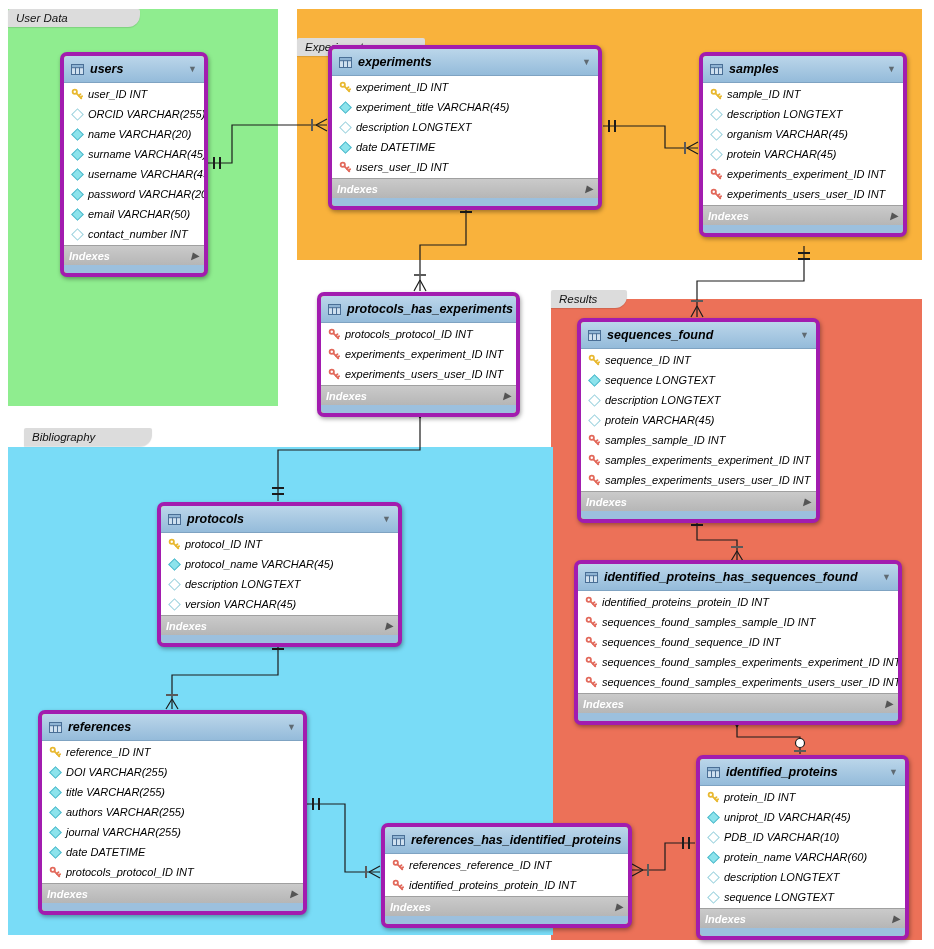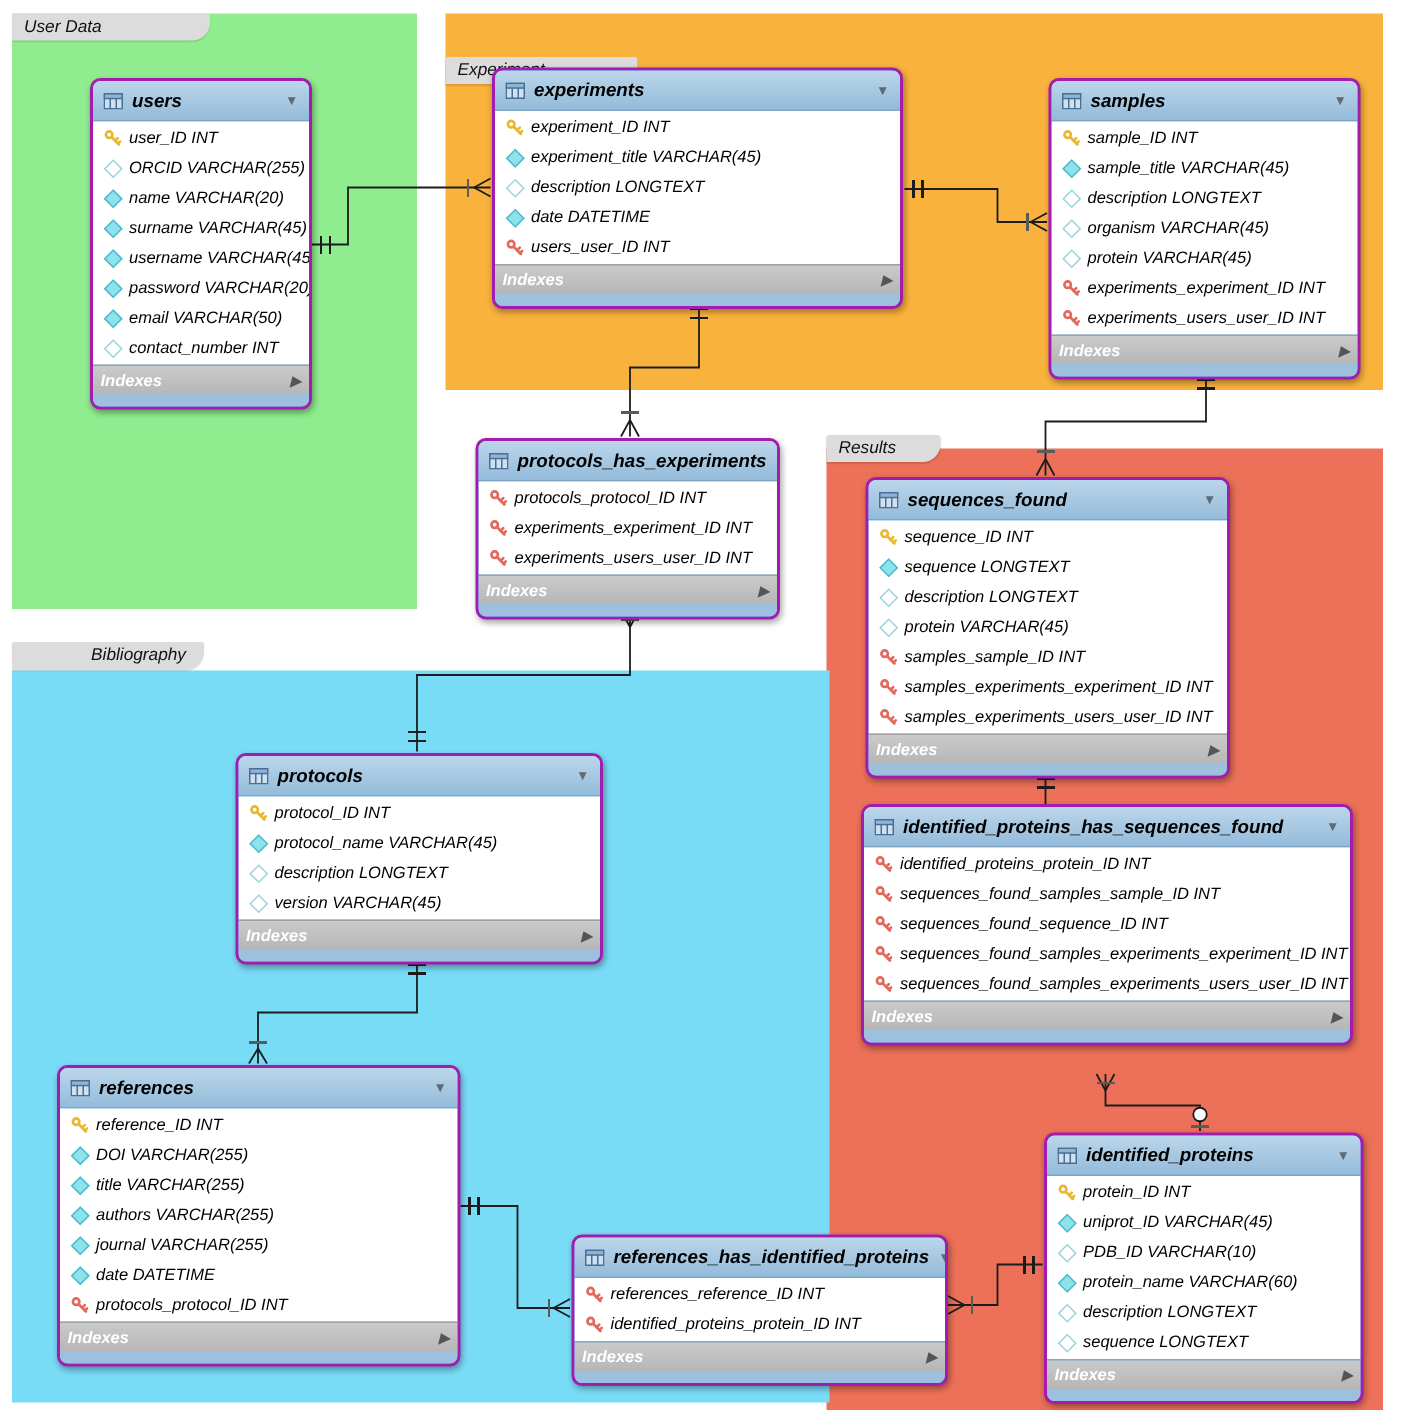--- a/index.html
+++ b/index.html
@@ -6,22 +6,22 @@
   .canvas{position:relative;width:934px;height:949px;background:#ffffff;overflow:hidden;
           font-family:"Liberation Sans",sans-serif;font-style:italic;}
   
   .region{position:absolute;}
   .region-tab{position:absolute;display:flex;align-items:center;background:#DCDCDC;
               height:18px;padding:0 12px 0 8px;font-size:11.5px;color:#111;
               border-radius:2px 2px 12px 0;box-shadow:0 1px 1px rgba(0,0,0,.12);z-index:3;}
   
   svg.rels{position:absolute;left:0;top:0;z-index:4;}
   
-  .table{position:absolute;z-index:5;border:2px solid #a21caf;border-radius:7px;overflow:hidden;
-         background:#7dd3fc;box-shadow:1px 2px 4px rgba(0,0,0,.35);box-sizing:border-box;}
+  .table{position:absolute;z-index:5;border:4px solid #a21caf;border-radius:7px;overflow:hidden;
+         background:#eab308;box-shadow:1px 2px 4px rgba(0,0,0,.35);box-sizing:border-box;}
   .thead{height:26px;display:flex;align-items:center;gap:6px;padding:0 7px;
          background:linear-gradient(#BBD6EA,#94BBDA);border-bottom:1px solid #7fa3c2;}
   .tname{font-size:12.5px;font-weight:bold;color:#000;white-space:nowrap;flex:1;}
   .tcollapse{font-size:9px;color:#5f6a72;cursor:pointer;}
   .tbl-icon{display:inline-flex;}
   .tfields{background:#fff;padding:1px 0;}
   .frow{height:20px;display:flex;align-items:center;gap:5px;padding:0 7px;white-space:nowrap;}
   .flabel{font-size:11px;color:#000;}
   .ficon{width:12px;height:12px;flex:0 0 12px;display:inline-flex;align-items:center;justify-content:center;}
   .diamond{width:7px;height:7px;transform:rotate(45deg);}
@@ -45,21 +45,21 @@
 
   <div class="region-tab" style="left:8px;top:9px;width:112px;">
       <span>User Data</span>
     </div>
   <div class="region-tab" style="left:297px;top:9px;width:108px;margin-top:29px;">
       <span>Experiment</span>
     </div>
   <div class="region-tab" style="left:551px;top:290px;width:56px;">
       <span>Results</span>
     </div>
-  <div class="region-tab" style="left:8px;top:428px;width:108px;justify-content:flex-end;">
+  <div class="region-tab" style="left:24px;top:428px;width:108px;">
       <span>Bibliography</span>
     </div>
 
   <svg class="rels" width="934" height="949" shape-rendering="crispEdges">
     <g stroke="#1c1c1c" stroke-width="1.2" fill="none">
       <g>
         <path d="M208 163 H232 V125 H327" shape-rendering="auto"></path>
         <path d="M214 157 V169 M220 157 V169" stroke-width="1.6"></path>
         <path d="M312 119 V131" stroke="#5a5a5a" stroke-width="1.6"></path>
         <path d="M316 125 L327 119 M316 125 L327 131" shape-rendering="auto"></path>
@@ -285,26 +285,20 @@
                 <path d="M6.4 6.4 L12 12"></path>
                 <path d="M9.1 9.1 L11.1 7.1"></path>
                 <path d="M11.3 11.3 L13 9.6"></path>
               </g>
             </svg>
           </span>
           <span class="flabel">sample_ID INT</span>
         </div>
         <div class="frow">
           <span class="ficon">
-            <span class="diamond filled"></span>
-          </span>
-          <span class="flabel">sample_title VARCHAR(45)</span>
-        </div>
-        <div class="frow">
-          <span class="ficon">
             <span class="diamond open"></span>
           </span>
           <span class="flabel">description LONGTEXT</span>
         </div>
         <div class="frow">
           <span class="ficon">
             <span class="diamond open"></span>
           </span>
           <span class="flabel">organism VARCHAR(45)</span>
         </div>
@@ -491,21 +485,21 @@
           </span>
           <span class="flabel">samples_experiments_users_user_ID INT</span>
         </div>
       </div>
       <div class="tindexes">
         <span class="idx-label">Indexes</span>
         <span class="idx-arrow">▶</span>
       </div>
       <div class="tfoot"></div>
     </div>
-  <div class="table" style="left:574px;top:536px;width:328px">
+  <div class="table" style="left:574px;top:560px;width:328px">
       <div class="thead">
         <span class="tbl-icon">
           <svg width="13" height="11" viewBox="0 0 13 11">
             <rect x="0.5" y="0.5" width="12" height="10" fill="#cfe0ef" stroke="#4a6f96"></rect>
             <rect x="0.5" y="0.5" width="12" height="3.2" fill="#8fb4d4" stroke="#4a6f96"></rect>
             <line x1="4.5" y1="3.5" x2="4.5" y2="10.5" stroke="#4a6f96"></line>
             <line x1="8.5" y1="3.5" x2="8.5" y2="10.5" stroke="#4a6f96"></line>
           </svg>
         </span>
         <span class="tname">identified_proteins_has_sequences_found</span>

